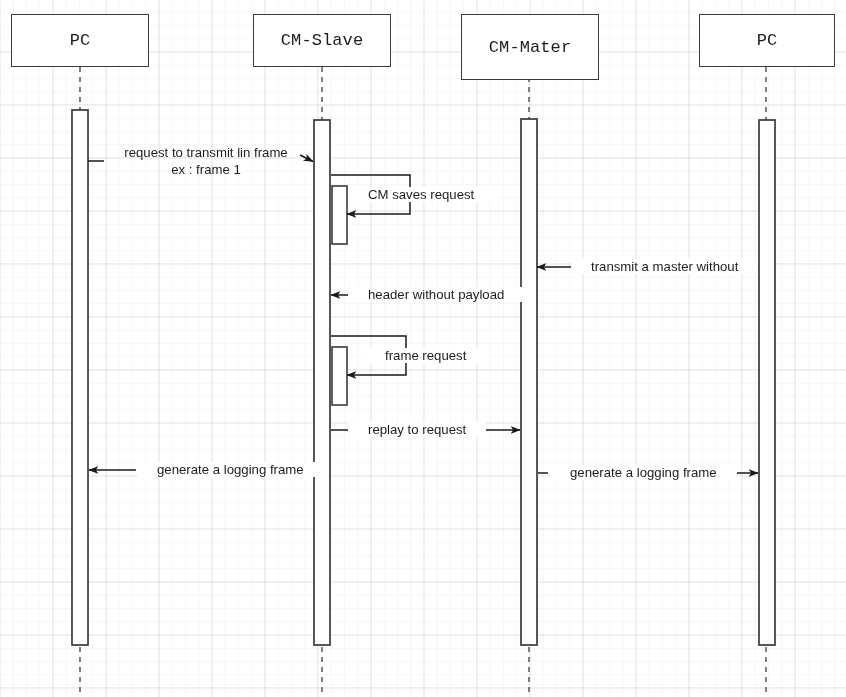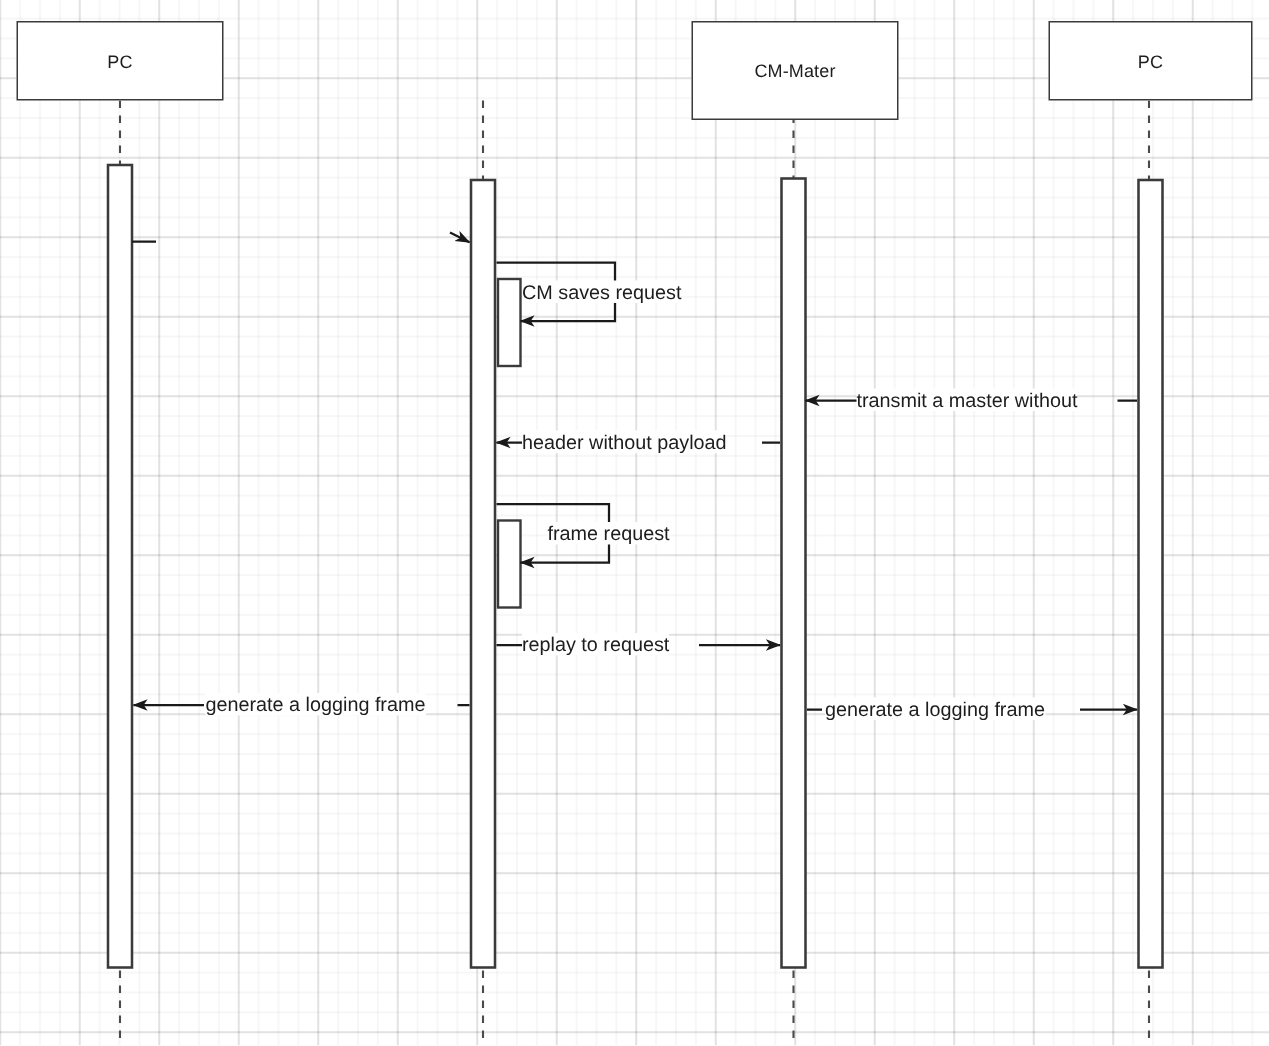--- a/index.html
+++ b/index.html
@@ -36,34 +36,34 @@
   .lifeline-box {
     position: absolute;
     box-sizing: border-box;
     border: 1.6px solid #3a3a3a;
     background: #ffffff;
     display: flex;
     align-items: center;
     justify-content: center;
   }
   .lifeline-box span {
-    font-family: Liberation Sans, sans-serif;
-    font-size: 12px;
+    font-family: Liberation Mono, monospace;
+    font-size: 17px;
     color: #1d1d1d;
     letter-spacing: 0.1px;
   }
   .msg-label {
     position: absolute;
     font-family: "Liberation Sans", sans-serif;
     font-size: 13.2px;
     color: #1d1d1d;
     background: #ffffff;
     white-space: nowrap;
     line-height: 15px;
-    padding: 0 0;
+    padding: 0 20px;
   }
   .msg-label.two-line {
     text-align: center;
     line-height: 17px;
     white-space: normal;
   }
 </style>
 </head>
 <body>
 
@@ -115,29 +115,36 @@
       <path d="M313,470 L305,470 M136,470 L89,470" marker-end="url(#arrowFilled)"></path>
 
       <path d="M538,473 L548,473 M720,473 L758,473" marker-end="url(#arrowFilled)"></path>
     </g>
   </svg>
 
   <div class="lifeline-box" style="left:11px; top:14px; width:138px; height:53px;">
     <span>PC</span>
   </div>
 
+  <div class="lifeline-box" style="left:253px; top:14px; width:138px; height:53px;">
+    <span>CM-Slave</span>
+  </div>
 
   <div class="lifeline-box" style="left:461px; top:14px; width:138px; height:66px;">
     <span>CM-Mater</span>
   </div>
 
   <div class="lifeline-box" style="left:699px; top:14px; width:136px; height:53px;">
     <span>PC</span>
   </div>
 
+  <div class="msg-label two-line" style="left:108px; top:144px; width:196px; background:transparent; padding:0;">
+    <div>request to transmit lin frame</div>
+    <div>ex : frame 1</div>
+  </div>
 
   <div class="msg-label" style="left:348px; top:187px;">CM saves request</div>
 
   <div class="msg-label" style="left:571px; top:259px;">transmit a master without</div>
 
   <div class="msg-label" style="left:348px; top:287px;">header without payload</div>
 
   <div class="msg-label" style="left:365px; top:348px;">frame request</div>
 
   <div class="msg-label" style="left:348px; top:422px;">replay to request</div>

